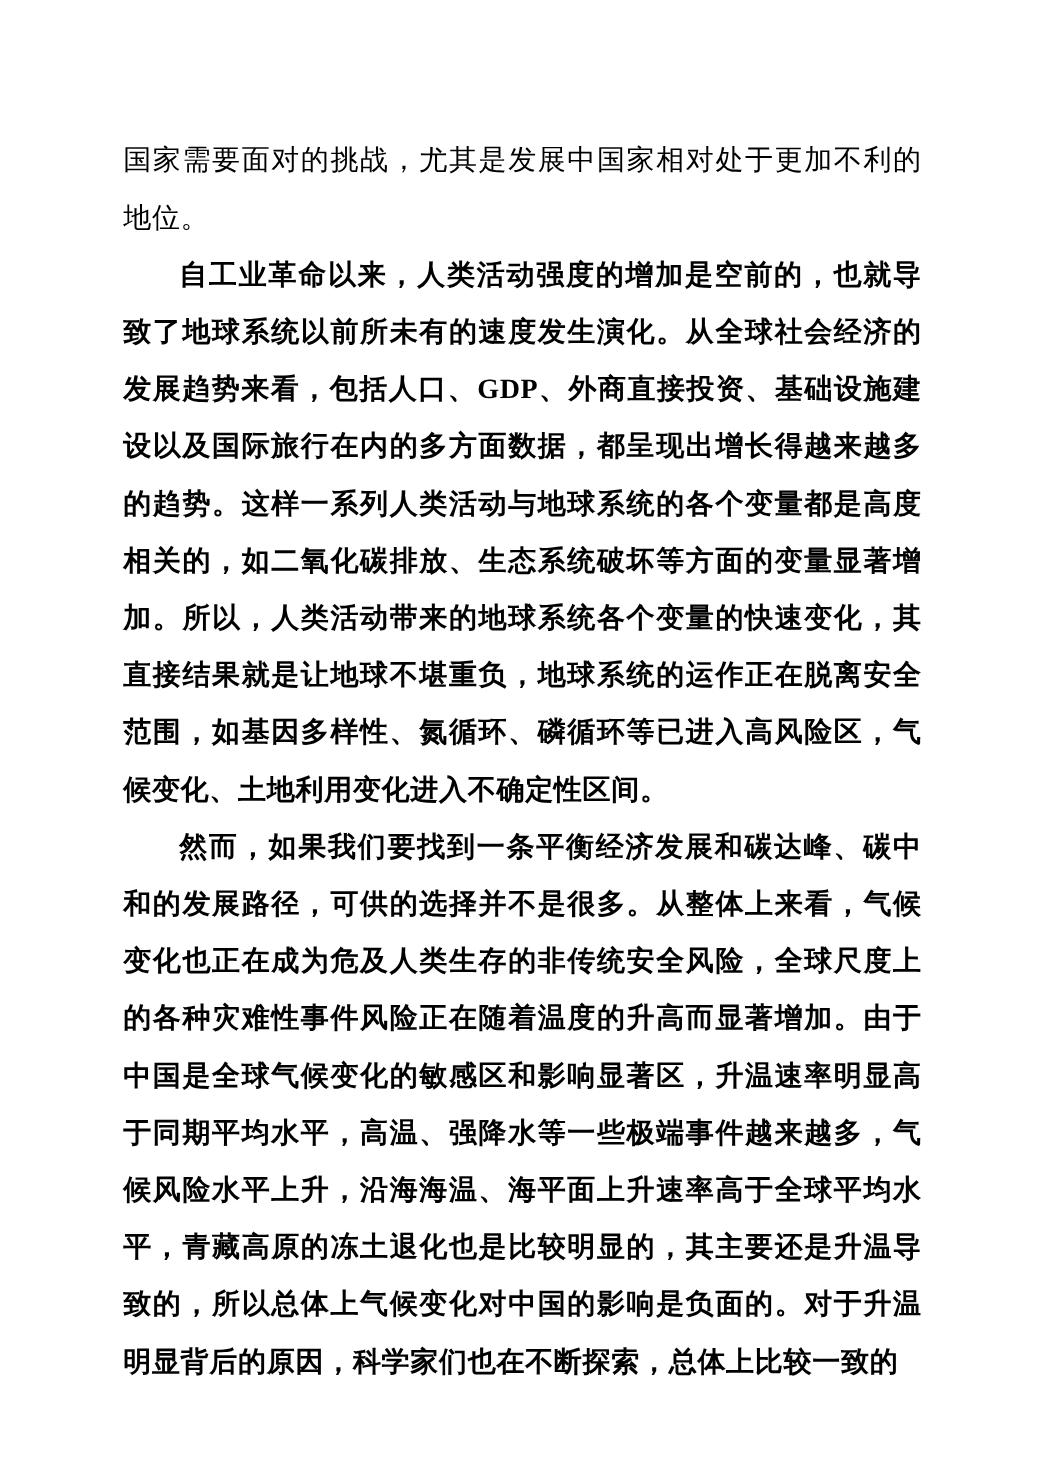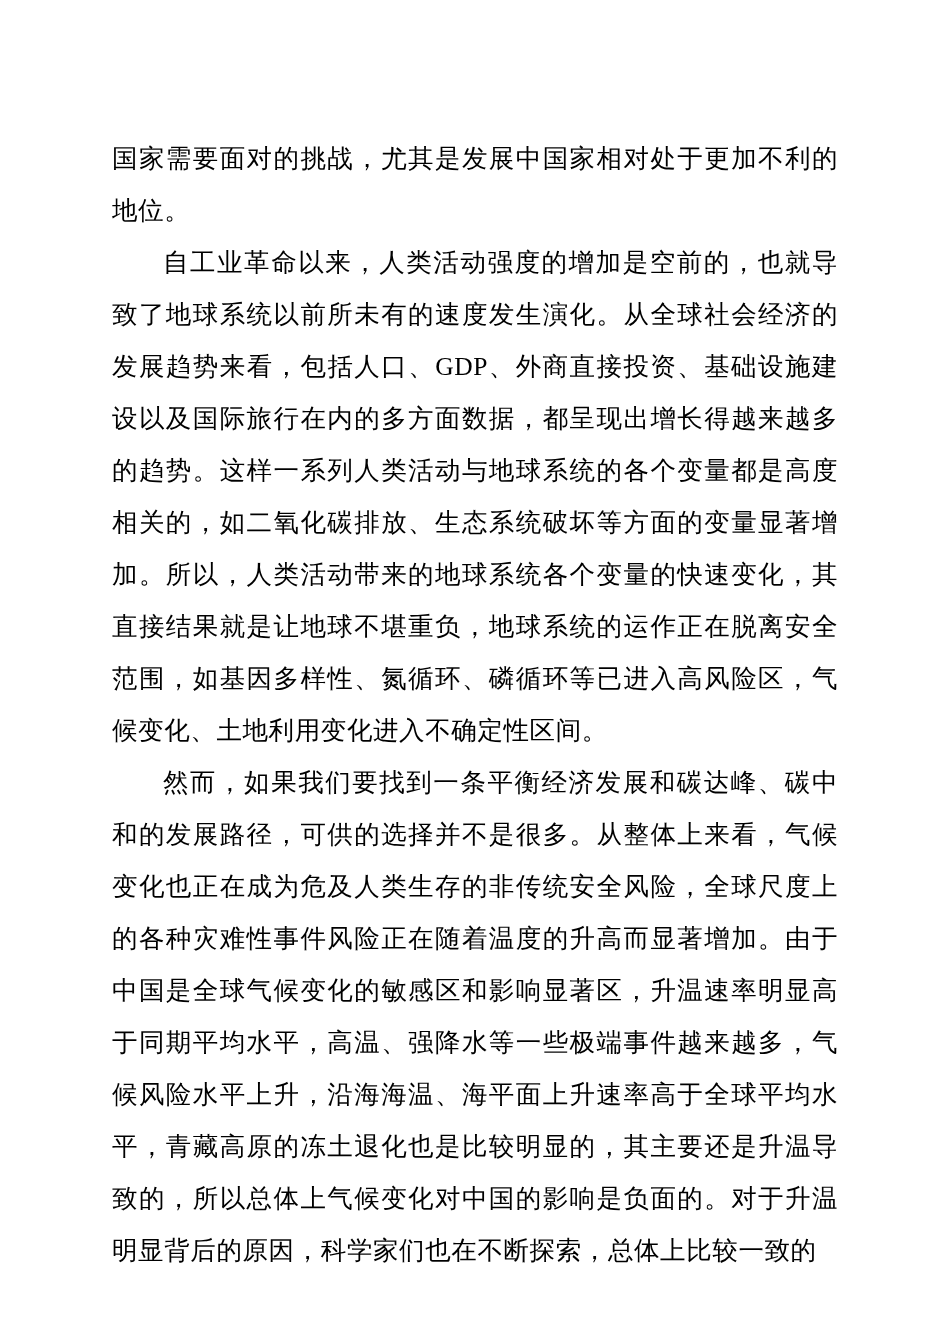--- a/index.html
+++ b/index.html
@@ -12,35 +12,36 @@
     width: 950px;
     height: 1344px;
     background: #ffffff;
     box-sizing: border-box;
     overflow: hidden;
     font-family: "Liberation Serif", "DejaVu Serif", serif;
   }
   .content {
     position: absolute;
     left: 112px;
-    top: 133px;
+    top: 120px;
     width: 726px;
   }
   p.para {
     margin: 0 0 0 0;
     font-size: 25.5px;
     line-height: 52px;
     color: #000000;
     text-align: justify;
     text-justify: inter-ideograph;
     letter-spacing: 0.6px;
     font-family: "Liberation Serif", "DejaVu Serif", serif;
   }
   p.indent {
     text-indent: 2em;
+    font-weight: bold;
   }
 </style>
 </head>
 <body>
 
 <div class="page">
   <div class="content">
     <p class="para">国家需要面对的挑战，尤其是发展中国家相对处于更加不利的地位。</p>
     <p class="para indent">自工业革命以来，人类活动强度的增加是空前的，也就导致了地球系统以前所未有的速度发生演化。从全球社会经济的发展趋势来看，包括人口、GDP、外商直接投资、基础设施建设以及国际旅行在内的多方面数据，都呈现出增长得越来越多的趋势。这样一系列人类活动与地球系统的各个变量都是高度相关的，如二氧化碳排放、生态系统破坏等方面的变量显著增加。所以，人类活动带来的地球系统各个变量的快速变化，其直接结果就是让地球不堪重负，地球系统的运作正在脱离安全范围，如基因多样性、氮循环、磷循环等已进入高风险区，气候变化、土地利用变化进入不确定性区间。</p>
     <p class="para indent">然而，如果我们要找到一条平衡经济发展和碳达峰、碳中和的发展路径，可供的选择并不是很多。从整体上来看，气候变化也正在成为危及人类生存的非传统安全风险，全球尺度上的各种灾难性事件风险正在随着温度的升高而显著增加。由于中国是全球气候变化的敏感区和影响显著区，升温速率明显高于同期平均水平，高温、强降水等一些极端事件越来越多，气候风险水平上升，沿海海温、海平面上升速率高于全球平均水平，青藏高原的冻土退化也是比较明显的，其主要还是升温导致的，所以总体上气候变化对中国的影响是负面的。对于升温明显背后的原因，科学家们也在不断探索，总体上比较一致的</p>

